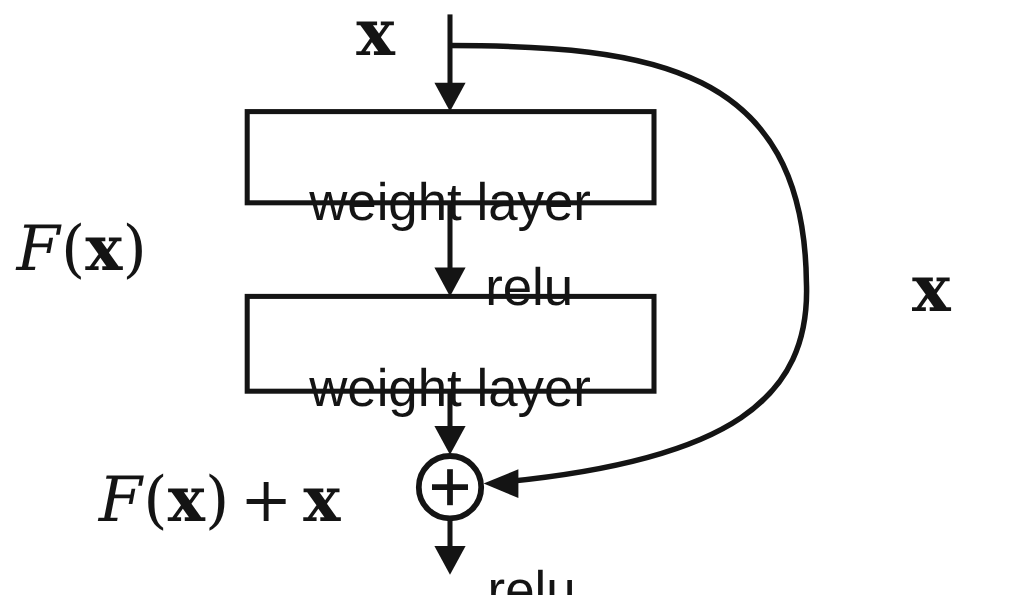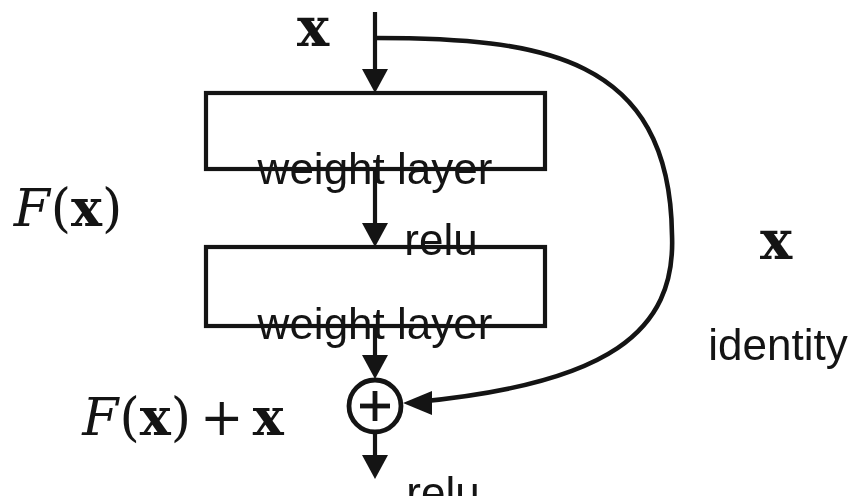--- a/index.html
+++ b/index.html
@@ -96,17 +96,16 @@
   <div class="label math" style="left:183px; top:417px;">
     <span class="mf">F</span><span>(</span><span class="mx">x</span><span>)</span><span class="mplus">+</span><span class="mx">x</span>
   </div>
 
   <div class="label math" style="left:68px; top:208px;">
     <span class="mf">F</span><span>(</span><span class="mx">x</span><span>)</span>
   </div>
 
   <div class="label serifbold" style="left:776px; top:240px;">x</div>
 
-  <div class="label sans" style="left:778px; top:308px;">identity</div>
 
   <div class="label sans" style="left:443px; top:456px;">relu</div>
 
 </div>
 
 </body></html>

